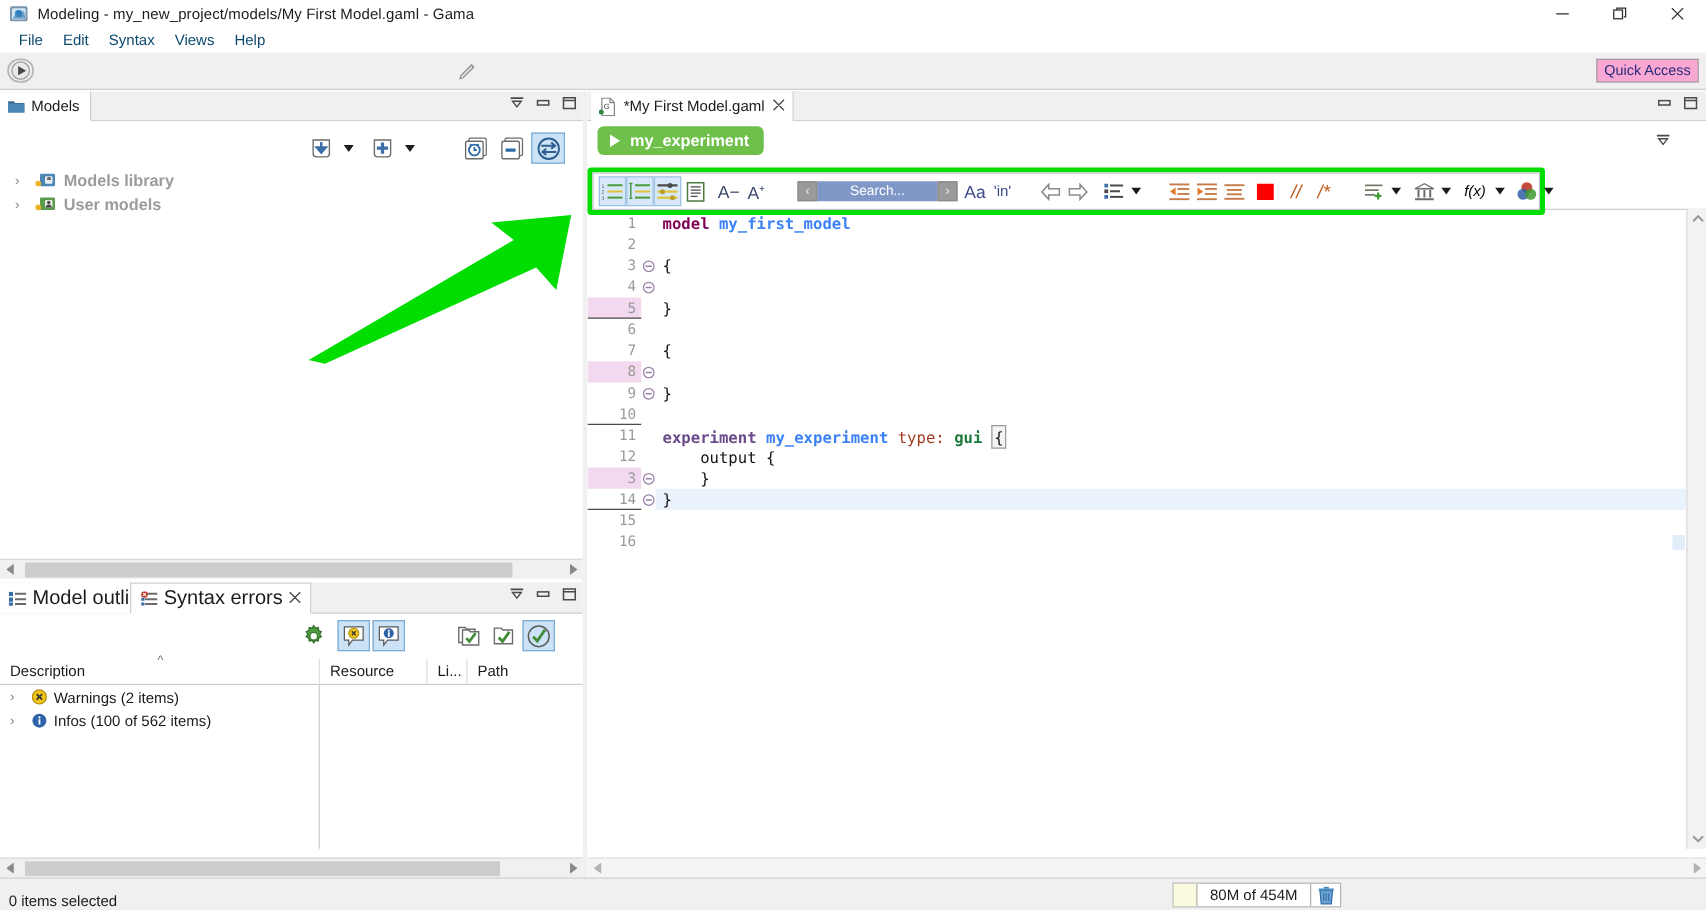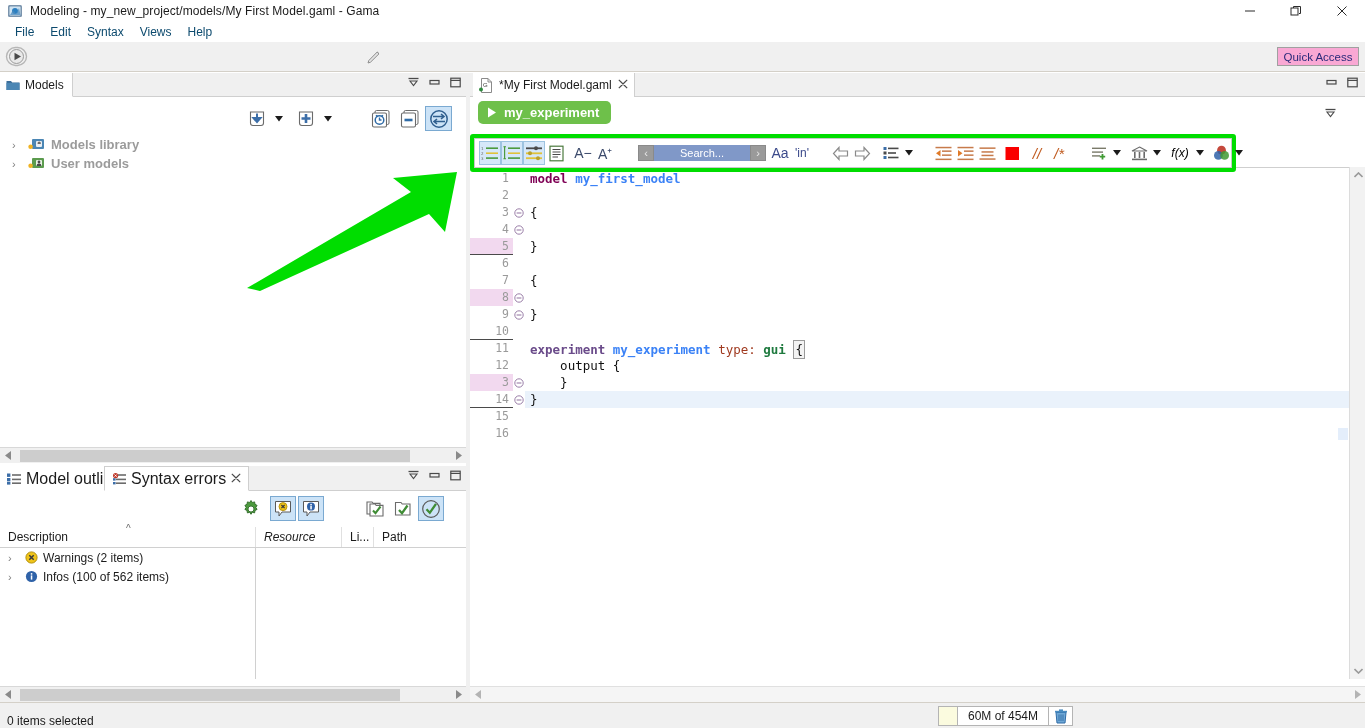--- a/index.html
+++ b/index.html
@@ -577,21 +577,21 @@
           </svg>
         </div>
       </div>
     </div>
 
     <div class="ptable-head">
       <div class="pth" style="width:256px;">
         <span>Description</span>
         <span class="sort-caret">^</span>
       </div>
-      <div class="pth" style="width:86px;font-style:italic;">
+      <div class="pth" style="width:86px;">
         <span>Resource</span>
       </div>
       <div class="pth" style="width:32px;">
         <span>Li...</span>
       </div>
       <div class="pth" style="width:92px; border-right:none;">
         <span>Path</span>
       </div>
     </div>
 
@@ -974,21 +974,21 @@
   <div class="green-arrow">
     <svg width="220" height="125" viewBox="0 0 220 125">
       <path d="M4 120 L168 24 L150 10 L214 4 L202 64 L186 46 L17 123 Z" fill="#00dd00"></path>
     </svg>
   </div>
 
   <div class="statusbar">
     <span class="status-text">0 items selected</span>
     <div class="heap">
       <div class="heap-swatch"></div>
-      <div class="heap-label">60M of 454M</div>
+      <div class="heap-label">80M of 454M</div>
       <div class="heap-trash">
         <svg width="14" height="15" viewBox="0 0 14 15">
           <path d="M2 3.5 H12 L11 14 H3 Z" fill="#6fa8d6" stroke="#2f6ba6" stroke-width="1"></path>
           <rect x="1" y="1.8" width="12" height="1.8" fill="#4a8cc0"></rect>
           <rect x="5" y="0.4" width="4" height="1.6" fill="#4a8cc0"></rect>
           <path d="M5 5.5 V12 M7 5.5 V12 M9 5.5 V12" stroke="#2f6ba6" stroke-width="0.9"></path>
         </svg>
       </div>
     </div>
   </div>

